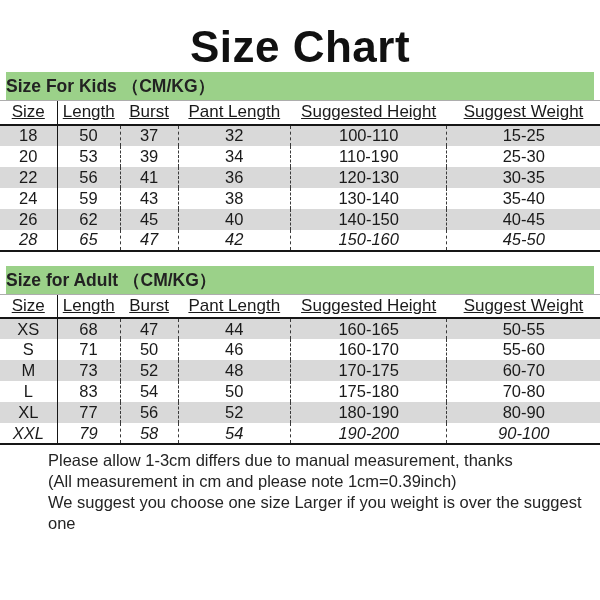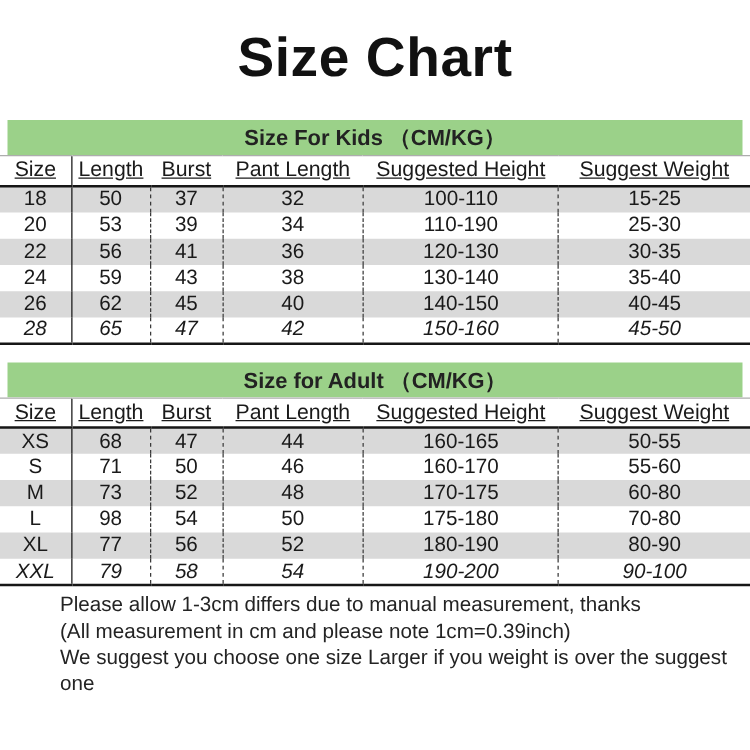--- a/index.html
+++ b/index.html
@@ -10,27 +10,26 @@
     color: #1a1a1a;
     overflow: hidden;
   }
   .page-title {
     text-align: center;
     font-size: 44px;
     font-weight: 600;
     letter-spacing: 0.5px;
     color: #111;
     margin-top: 22px;
-    margin-bottom: 24px;
   }
   .section-bar {
     margin: 0 6px;
     height: 28px;
     line-height: 28px;
-    text-align: center;
+    text-align: left;
     font-size: 17.5px;
     font-weight: 700;
     color: #222;
     background: #9bd189;
   }
   table {
     width: 100%;
     border-collapse: collapse;
     table-layout: fixed;
   }
@@ -186,25 +185,25 @@
         <td>46</td>
         <td>160-170</td>
         <td>55-60</td>
       </tr>
       <tr>
         <td>M</td>
         <td>73</td>
         <td>52</td>
         <td>48</td>
         <td>170-175</td>
-        <td>60-80</td>
+        <td>60-70</td>
       </tr>
       <tr>
         <td>L</td>
-        <td>98</td>
+        <td>83</td>
         <td>54</td>
         <td>50</td>
         <td>175-180</td>
         <td>70-80</td>
       </tr>
       <tr>
         <td>XL</td>
         <td>77</td>
         <td>56</td>
         <td>52</td>

